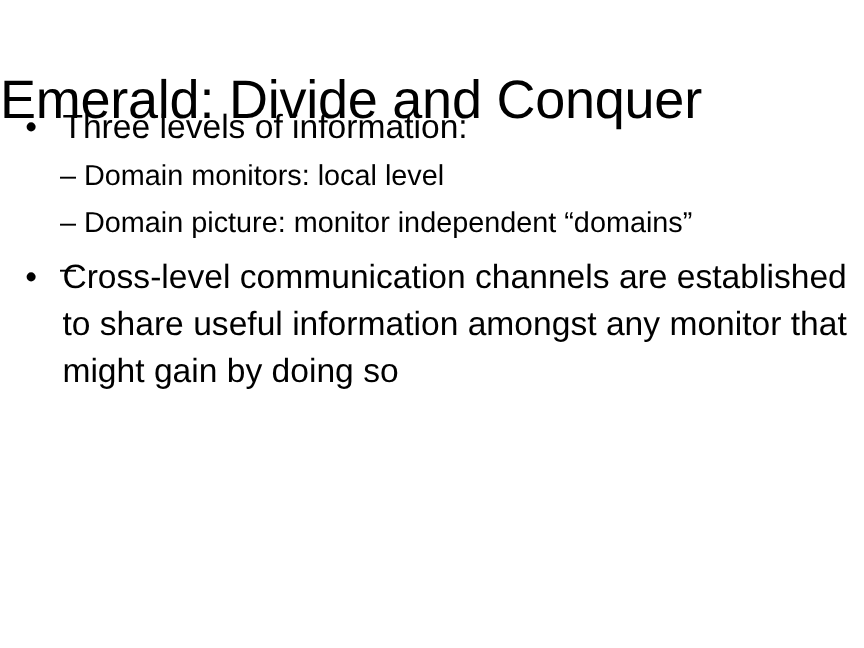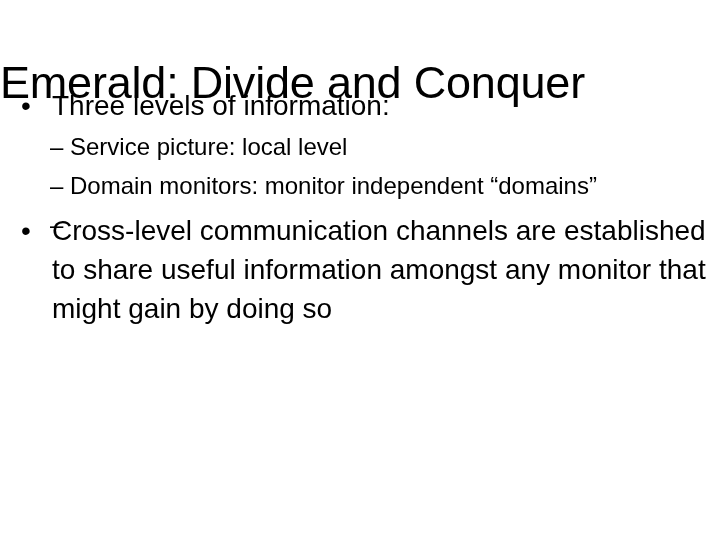--- a/index.html
+++ b/index.html
@@ -96,26 +96,26 @@
   <div id="slide-body">
 
     <div class="bullet-l1">
       <span class="marker">•</span>
       <span class="bullet-text">Three levels of information:</span>
     </div>
 
     <div class="sub-list">
       <div class="bullet-l2">
         <span class="marker">–</span>
-        <span class="bullet-text">Service picture: local level</span>
+        <span class="bullet-text">Domain monitors: local level</span>
       </div>
 
       <div class="bullet-l2">
         <span class="marker">–</span>
-        <span class="bullet-text">Domain monitors: monitor independent “domains”</span>
+        <span class="bullet-text">Domain picture: monitor independent “domains”</span>
       </div>
 
       <div class="bullet-l2">
         <span class="marker">–</span>
       </div>
     </div>
 
     <div class="spacer-small"></div>
 
     <div class="bullet-l1">

